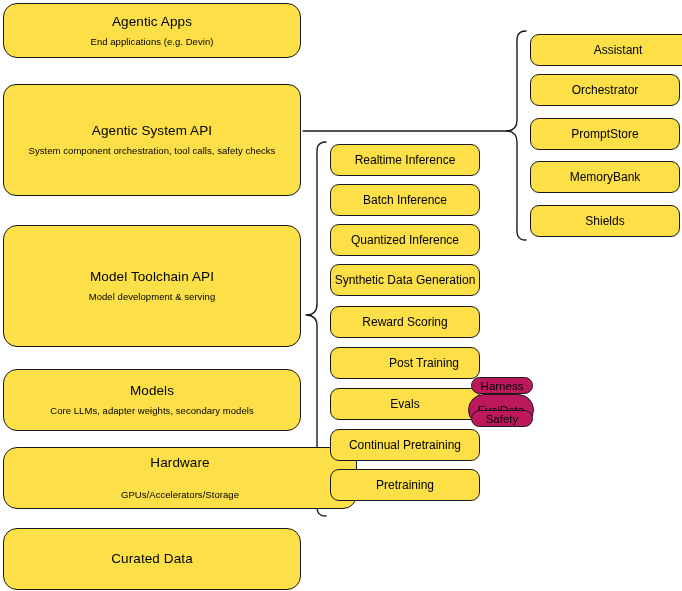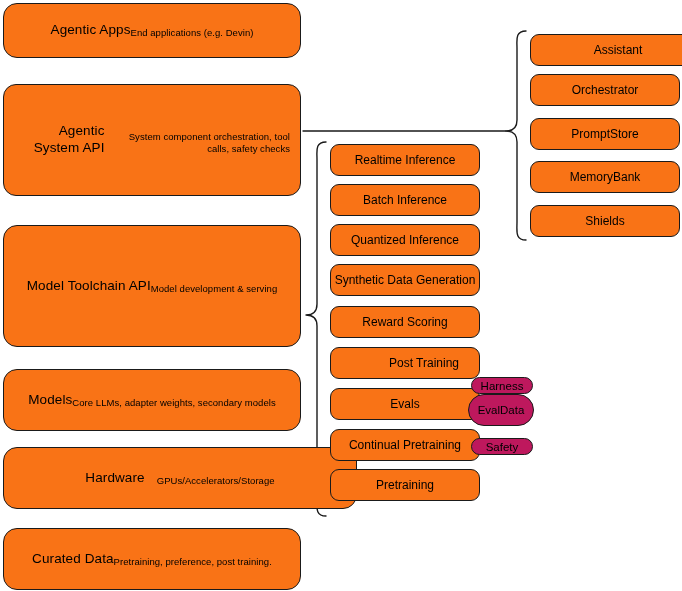--- a/index.html
+++ b/index.html
@@ -18,26 +18,26 @@
     width: 682px;
     height: 591px;
     overflow: hidden;
     background: #ffffff;
   }
   
   .node {
     position: absolute;
     box-sizing: border-box;
     border: 1.4px solid #1a1a1a;
-    background: #f97316;
+    background: #fde047;
     display: flex;
-    flex-direction: row;
+    flex-direction: column;
     align-items: center;
     justify-content: center;
-    text-align: right;
+    text-align: left;
     line-height: 1.25;
   }
   
   .layer {
     border-radius: 14px;
     padding: 4px 10px;
   }
   .layer .title {
     font-size: 13.5px;
     color: #000;
@@ -131,21 +131,20 @@
     <div class="sub">Core LLMs, adapter weights, secondary models</div>
   </div>
 
   <div class="node layer" style="left:3px; top:447px; width:354px; height:62px;gap:12px;">
     <div class="title">Hardware</div>
     <div class="sub">GPUs/Accelerators/Storage</div>
   </div>
 
   <div class="node layer" style="left:3px; top:528px; width:298px; height:62px;">
     <div class="title">Curated Data</div>
-    <div class="sub">Pretraining, preference, post training.</div>
   </div>
 
   <div class="node chip" style="left:330px; top:144px; width:150px; height:32px;">
     <span>Realtime Inference</span>
   </div>
   <div class="node chip" style="left:330px; top:184px; width:150px; height:32px;">
     <span>Batch Inference</span>
   </div>
   <div class="node chip" style="left:330px; top:224px; width:150px; height:32px;">
     <span>Quantized Inference</span>
@@ -168,21 +167,21 @@
   <div class="node chip" style="left:330px; top:469px; width:150px; height:32px;">
     <span>Pretraining</span>
   </div>
 
   <div class="pill" style="left:471px; top:377px; width:62px; height:17px;">
     <span>Harness</span>
   </div>
   <div class="pill" style="left:468px; top:394px; width:66px; height:32px;">
     <span>EvalData</span>
   </div>
-  <div class="pill" style="left:471px; top:410px; width:62px; height:17px;margin-top:28px;">
+  <div class="pill" style="left:471px; top:410px; width:62px; height:17px;">
     <span>Safety</span>
   </div>
 
   <div class="node chip" style="left:530px; top:34px; width:176px; height:32px;">
     <span>Assistant</span>
   </div>
   <div class="node chip" style="left:530px; top:74px; width:150px; height:32px;">
     <span>Orchestrator</span>
   </div>
   <div class="node chip" style="left:530px; top:118px; width:150px; height:32px;">

